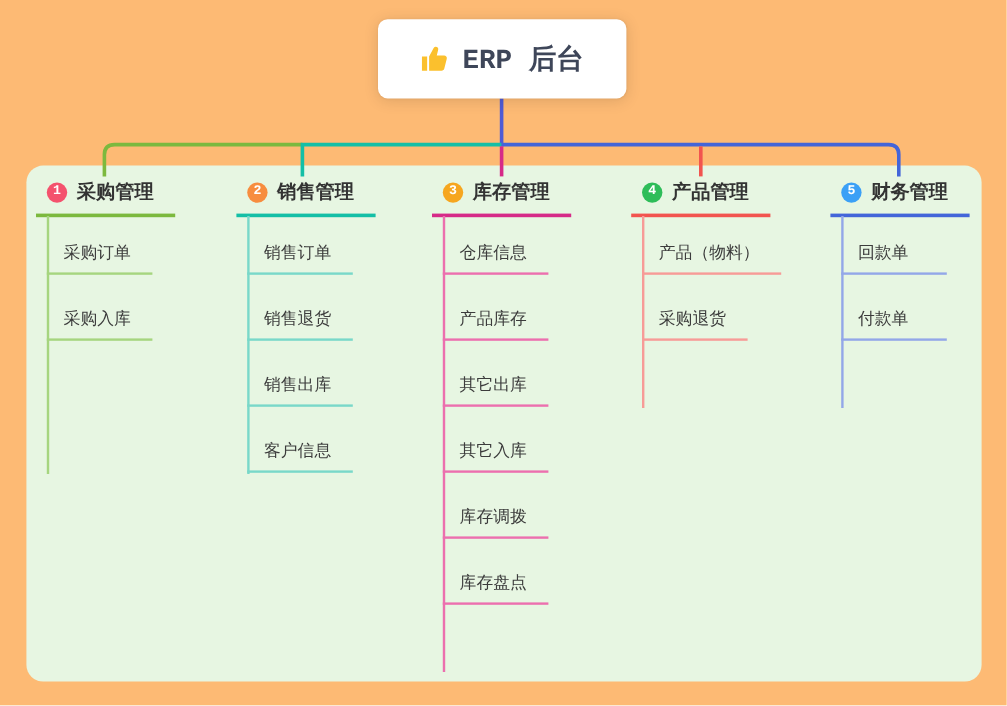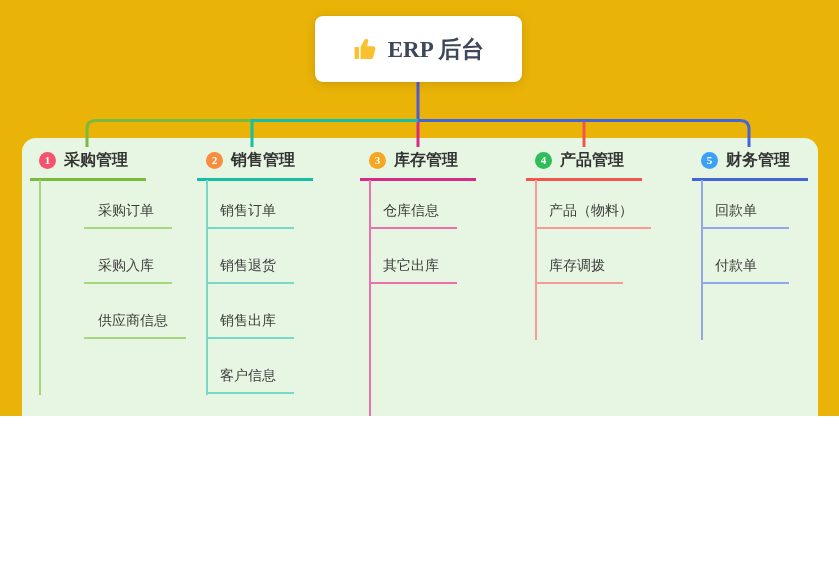--- a/index.html
+++ b/index.html
@@ -1,19 +1,19 @@
 <!DOCTYPE html>
 <html><head>
 <meta charset="utf-8">
 <style>
   html,body{margin:0;padding:0;background:#ffffff;}
   .canvas{
-    position:relative;width:839px;height:416px;overflow:hidden;
-    font-family:Liberation Serif, serif;
-    background:#eab308;
+    position:relative;width:839px;height:588px;overflow:hidden;
+    font-family:Liberation Mono, monospace;
+    background:#fdba74;
   }
   
   .connectors{position:absolute;left:0;top:0;width:839px;height:588px;pointer-events:none;}
   
   .root-card{
     position:absolute;left:315px;top:16px;width:207px;height:66px;
     background:#ffffff;border-radius:8px;
     box-shadow:0 2px 12px rgba(0,0,0,.12), 0 0 2px rgba(0,0,0,.06);
     display:flex;align-items:center;justify-content:center;gap:9px;
     font-size:23px;font-weight:600;color:#3e4659;
@@ -41,21 +41,21 @@
   .items{list-style:none;margin:0;padding:0 0 0 9px;}
   .items li{
     box-sizing:border-box;height:55px;width:fit-content;min-width:88px;
     display:flex;align-items:flex-end;
     padding:0 18px 7px 14px;border-bottom:2px solid #000;
     font-size:14px;color:#3c3c3c;white-space:nowrap;
   }
   .items li:first-child{height:48px;}
   
   .b1{left:30px;}  .b1 .branch-header{border-color:#7cb93e;}
-  .b1 .vline{background:#a6d57f;height:215px;} .b1 .items li{border-color:#a6d57f;margin-left:45px;}
+  .b1 .vline{background:#a6d57f;height:215px;} .b1 .items li{border-color:#a6d57f;}
   .b1 .badge{background:#f4526d;}
   .b2{left:197px;} .b2 .branch-header{border-color:#14bfa6;}
   .b2 .vline{background:#79d8c9;height:215px;} .b2 .items li{border-color:#79d8c9;}
   .b2 .badge{background:#f78d3f;}
   .b3{left:360px;} .b3 .branch-header{border-color:#d62a88;}
   .b3 .vline{background:#ec6fae;height:380px;} .b3 .items li{border-color:#ec6fae;}
   .b3 .badge{background:#f6a61f;}
   .b4{left:526px;} .b4 .branch-header{border-color:#f2544f;}
   .b4 .vline{background:#f79b97;height:160px;} .b4 .items li{border-color:#f79b97;}
   .b4 .badge{background:#2ebd59;}
@@ -91,21 +91,20 @@
 
   <div class="branch b1">
     <div class="branch-header">
       <span class="badge">1</span>
       <span>采购管理</span>
     </div>
     <div class="vline"></div>
     <ul class="items">
       <li>采购订单</li>
       <li>采购入库</li>
-      <li>供应商信息</li>
     </ul>
   </div>
 
   <div class="branch b2">
     <div class="branch-header">
       <span class="badge">2</span>
       <span>销售管理</span>
     </div>
     <div class="vline"></div>
     <ul class="items">
@@ -117,33 +116,37 @@
   </div>
 
   <div class="branch b3">
     <div class="branch-header">
       <span class="badge">3</span>
       <span>库存管理</span>
     </div>
     <div class="vline"></div>
     <ul class="items">
       <li>仓库信息</li>
+      <li>产品库存</li>
       <li>其它出库</li>
+      <li>其它入库</li>
+      <li>库存调拨</li>
+      <li>库存盘点</li>
     </ul>
   </div>
 
   <div class="branch b4">
     <div class="branch-header">
       <span class="badge">4</span>
       <span>产品管理</span>
     </div>
     <div class="vline"></div>
     <ul class="items">
       <li>产品（物料）</li>
-      <li>库存调拨</li>
+      <li>采购退货</li>
     </ul>
   </div>
 
   <div class="branch b5">
     <div class="branch-header">
       <span class="badge">5</span>
       <span>财务管理</span>
     </div>
     <div class="vline"></div>
     <ul class="items">

